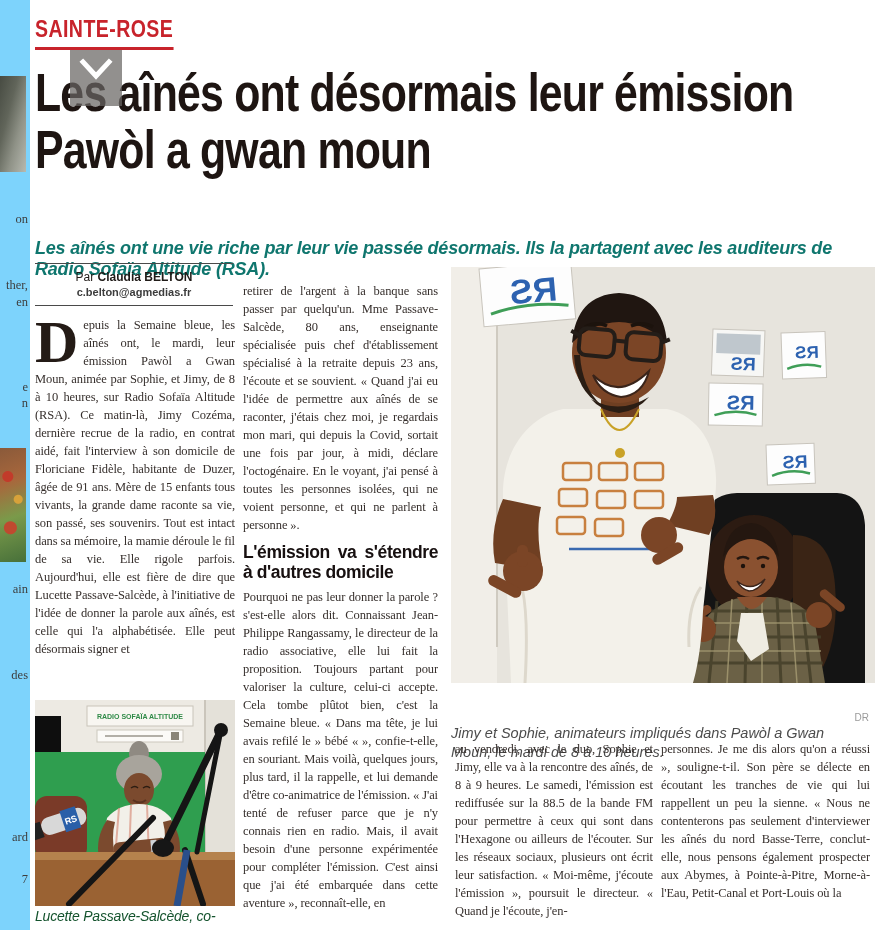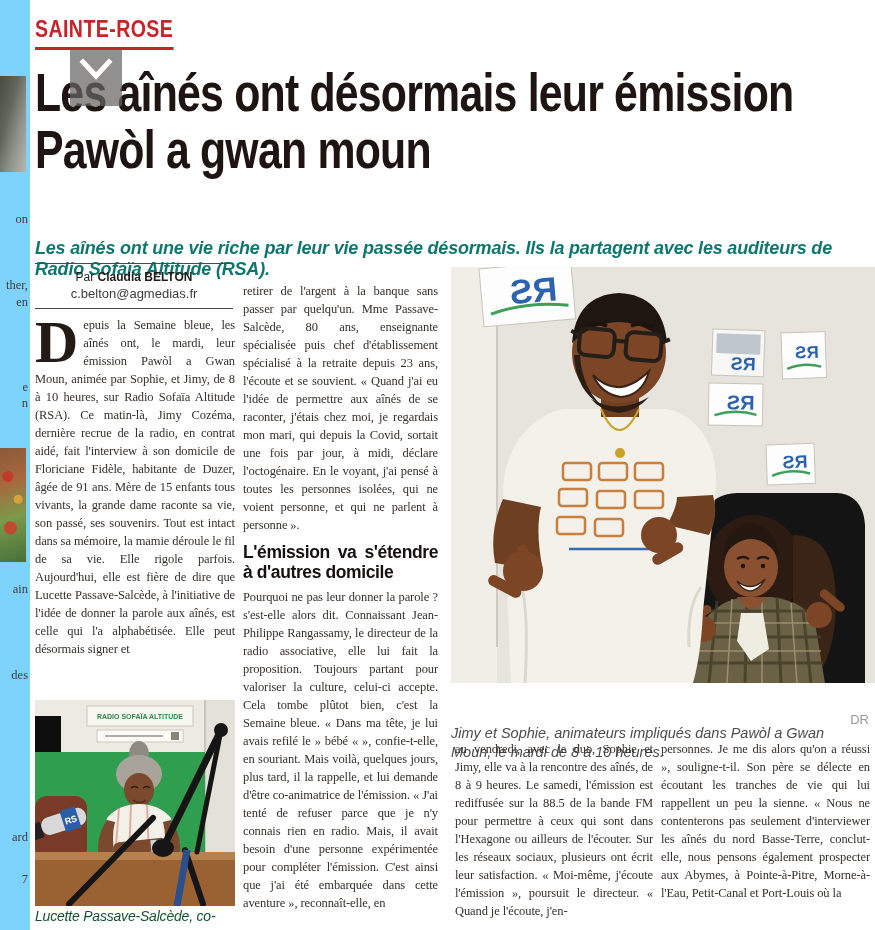--- a/index.html
+++ b/index.html
@@ -38,41 +38,41 @@
   .lede{position:absolute;left:35px;top:238px;width:810px;
       font-family:"Liberation Sans",sans-serif;font-style:italic;font-weight:bold;
       font-size:18px;letter-spacing:-.2px;color:#0f766e;}
 
   
   .byline{position:absolute;left:35px;top:263px;width:198px;text-align:center;
       border-top:1.5px solid #4a4a4a;border-bottom:1.5px solid #4a4a4a;padding:6px 0 7px;
       font-family:"Liberation Sans",sans-serif;}
   .byline .who{font-size:12px;color:#201b18;}
   .byline .who b{font-weight:bold;}
-  .byline .mail{font-size:13px;color:#3c3c3c;margin-top:2px;}
+  .byline .mail{font-size:11px;color:#3c3c3c;margin-top:2px;font-weight:bold;}
 
   
   .copy{font-size:12.5px;line-height:18px;text-align:justify;hyphens:auto;-webkit-hyphens:auto;
         color:#362f2c;letter-spacing:-.1px;}
   .copy p{margin:0;}
   .col1{position:absolute;left:35px;top:316px;width:200px;height:382px;overflow:hidden;}
   .dropcap{float:left;font-family:"Liberation Serif",serif;font-weight:bold;font-size:60px;
       line-height:48px;padding:2px 5px 0 0;color:#241b16;}
   .col2{position:absolute;left:243px;top:282px;width:195px;height:664px;overflow:hidden;}
   .subhead{font-family:"Liberation Sans",sans-serif;font-weight:bold;font-size:17.5px;line-height:1.12;
       letter-spacing:-.4px;color:#171010;margin:9px 0 6px !important;}
   .col3{position:absolute;left:455px;top:740px;width:198px;height:190px;overflow:hidden;}
   .col4{position:absolute;left:661px;top:740px;width:209px;height:190px;overflow:hidden;}
 
   
   .main-photo{position:absolute;left:451px;top:267px;width:424px;height:416px;overflow:hidden;background:#e7e4dd;}
   .main-caption{position:absolute;left:451px;top:688px;width:404px;
       font-family:"Liberation Sans",sans-serif;font-style:italic;font-size:14.5px;line-height:1.3;color:#4c4c4c;margin-top:36px;}
   .credit{position:absolute;left:451px;top:712px;width:418px;text-align:right;
-      font-family:"Liberation Sans",sans-serif;font-size:13px;color:#9a9a9a;}
+      font-family:"Liberation Sans",sans-serif;font-size:10px;color:#9a9a9a;}
   .left-photo{position:absolute;left:35px;top:700px;width:200px;height:206px;overflow:hidden;background:#edeae3;}
   .left-caption{position:absolute;left:35px;top:908px;width:210px;white-space:nowrap;
       font-family:"Liberation Sans",sans-serif;font-style:italic;font-size:14px;letter-spacing:-.2px;color:#14532d;}
 
   .rs-text{font-family:"Liberation Sans",sans-serif;font-weight:bold;fill:#2d62b0;}
   .sign-text{font-family:"Liberation Sans",sans-serif;font-weight:bold;fill:#2f8a47;}
 </style>
 </head>
 <body>
 

